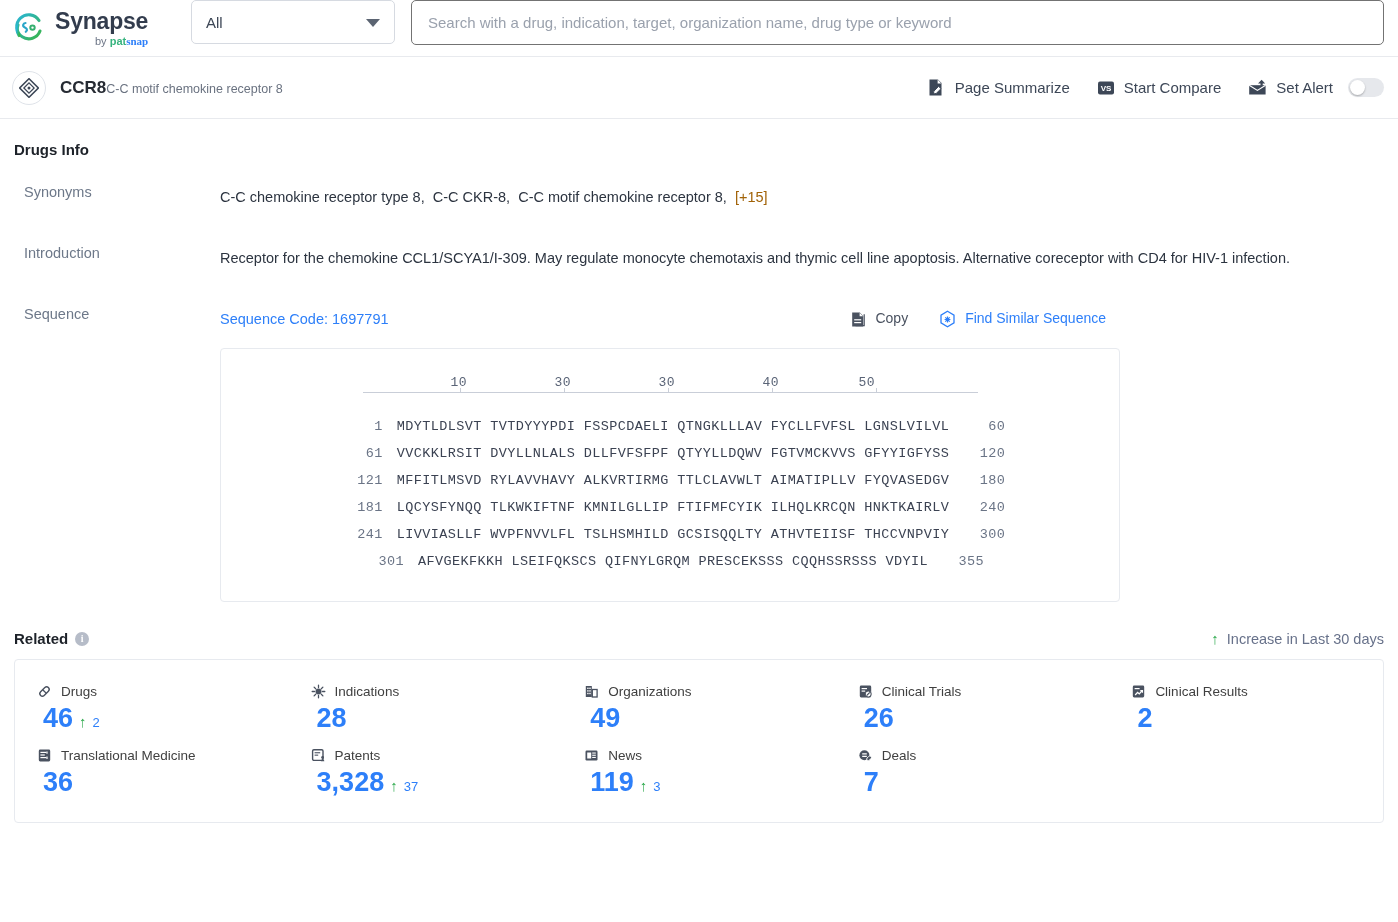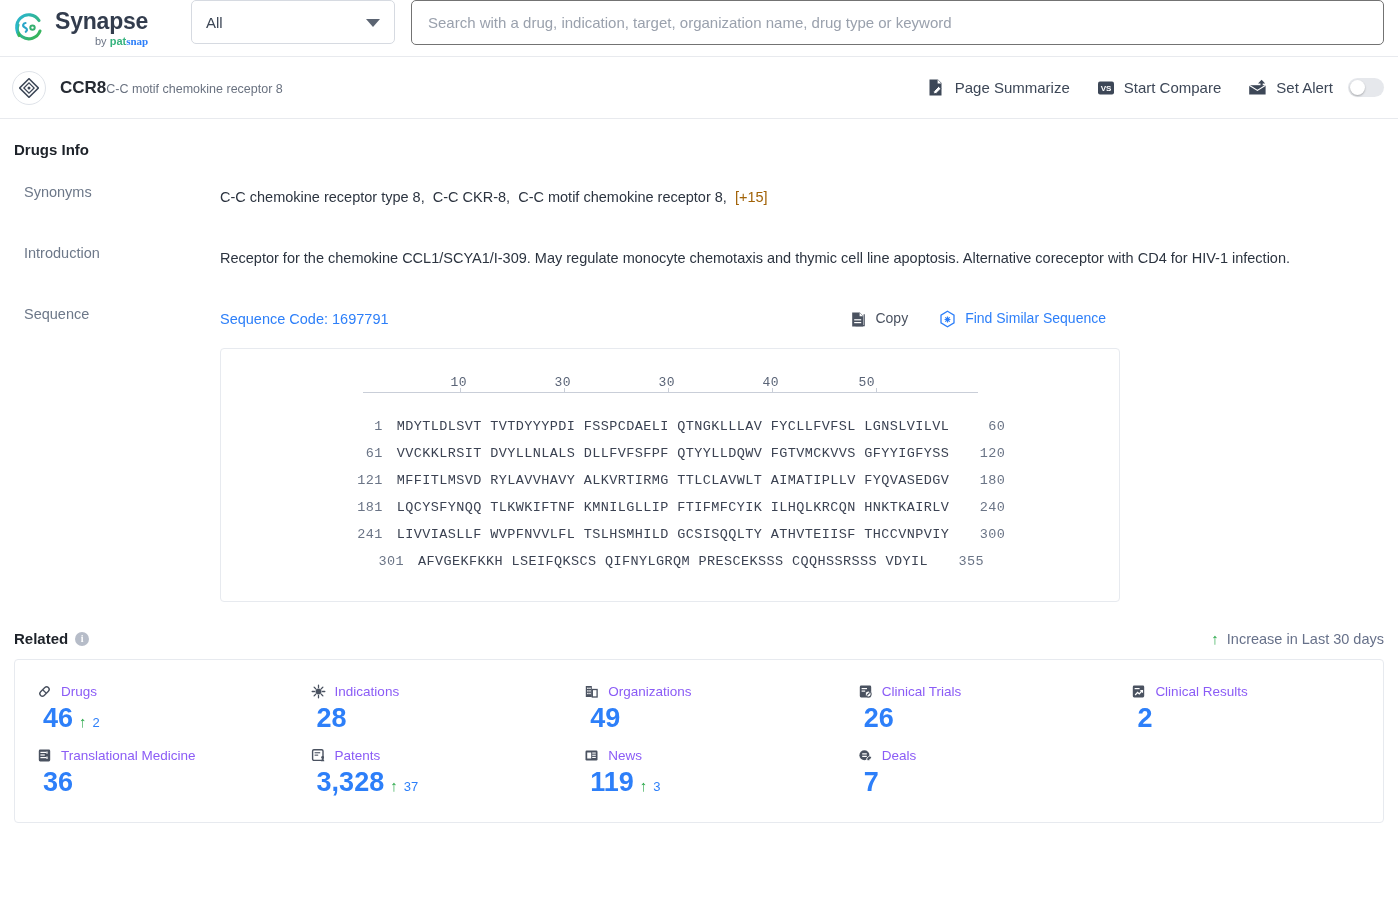--- a/index.html
+++ b/index.html
@@ -140,21 +140,21 @@
   
   .rel-head{display:flex;align-items:center;margin-top:28px;}
   .rel-legend{margin-left:auto;display:flex;align-items:center;gap:8px;font-size:14.5px;color:#67718a;}
   .arrow-up{color:#2faa4e;font-size:15px;line-height:1;}
   .rel-card{
     margin-top:12px;border:1px solid #e7eaef;border-radius:4px;background:#fff;
     padding:18px 0 16px 0;
   }
   .rel-grid{display:flex;flex-wrap:wrap;}
   .rel-cell{width:20%;padding:6px 0 8px 22px;}
-  .rel-cell-label{display:flex;align-items:flex-start;gap:9px;font-size:13.5px;color:#8b5cf6;}
+  .rel-cell-label{display:flex;align-items:flex-start;gap:9px;font-size:13.5px;color:#404040;}
   .rel-cell-val{
     display:flex;align-items:baseline;gap:6px;
     font-size:27px;font-weight:700;color:#2d7ff9;margin-top:4px;padding-left:6px;
   }
   .delta{font-size:13px;font-weight:400;color:#2d7ff9;}
   .delta-arrow{color:#2faa4e;font-size:15px;font-weight:700;}
   svg{display:block;}
 </style>
 </head>
 <body>

